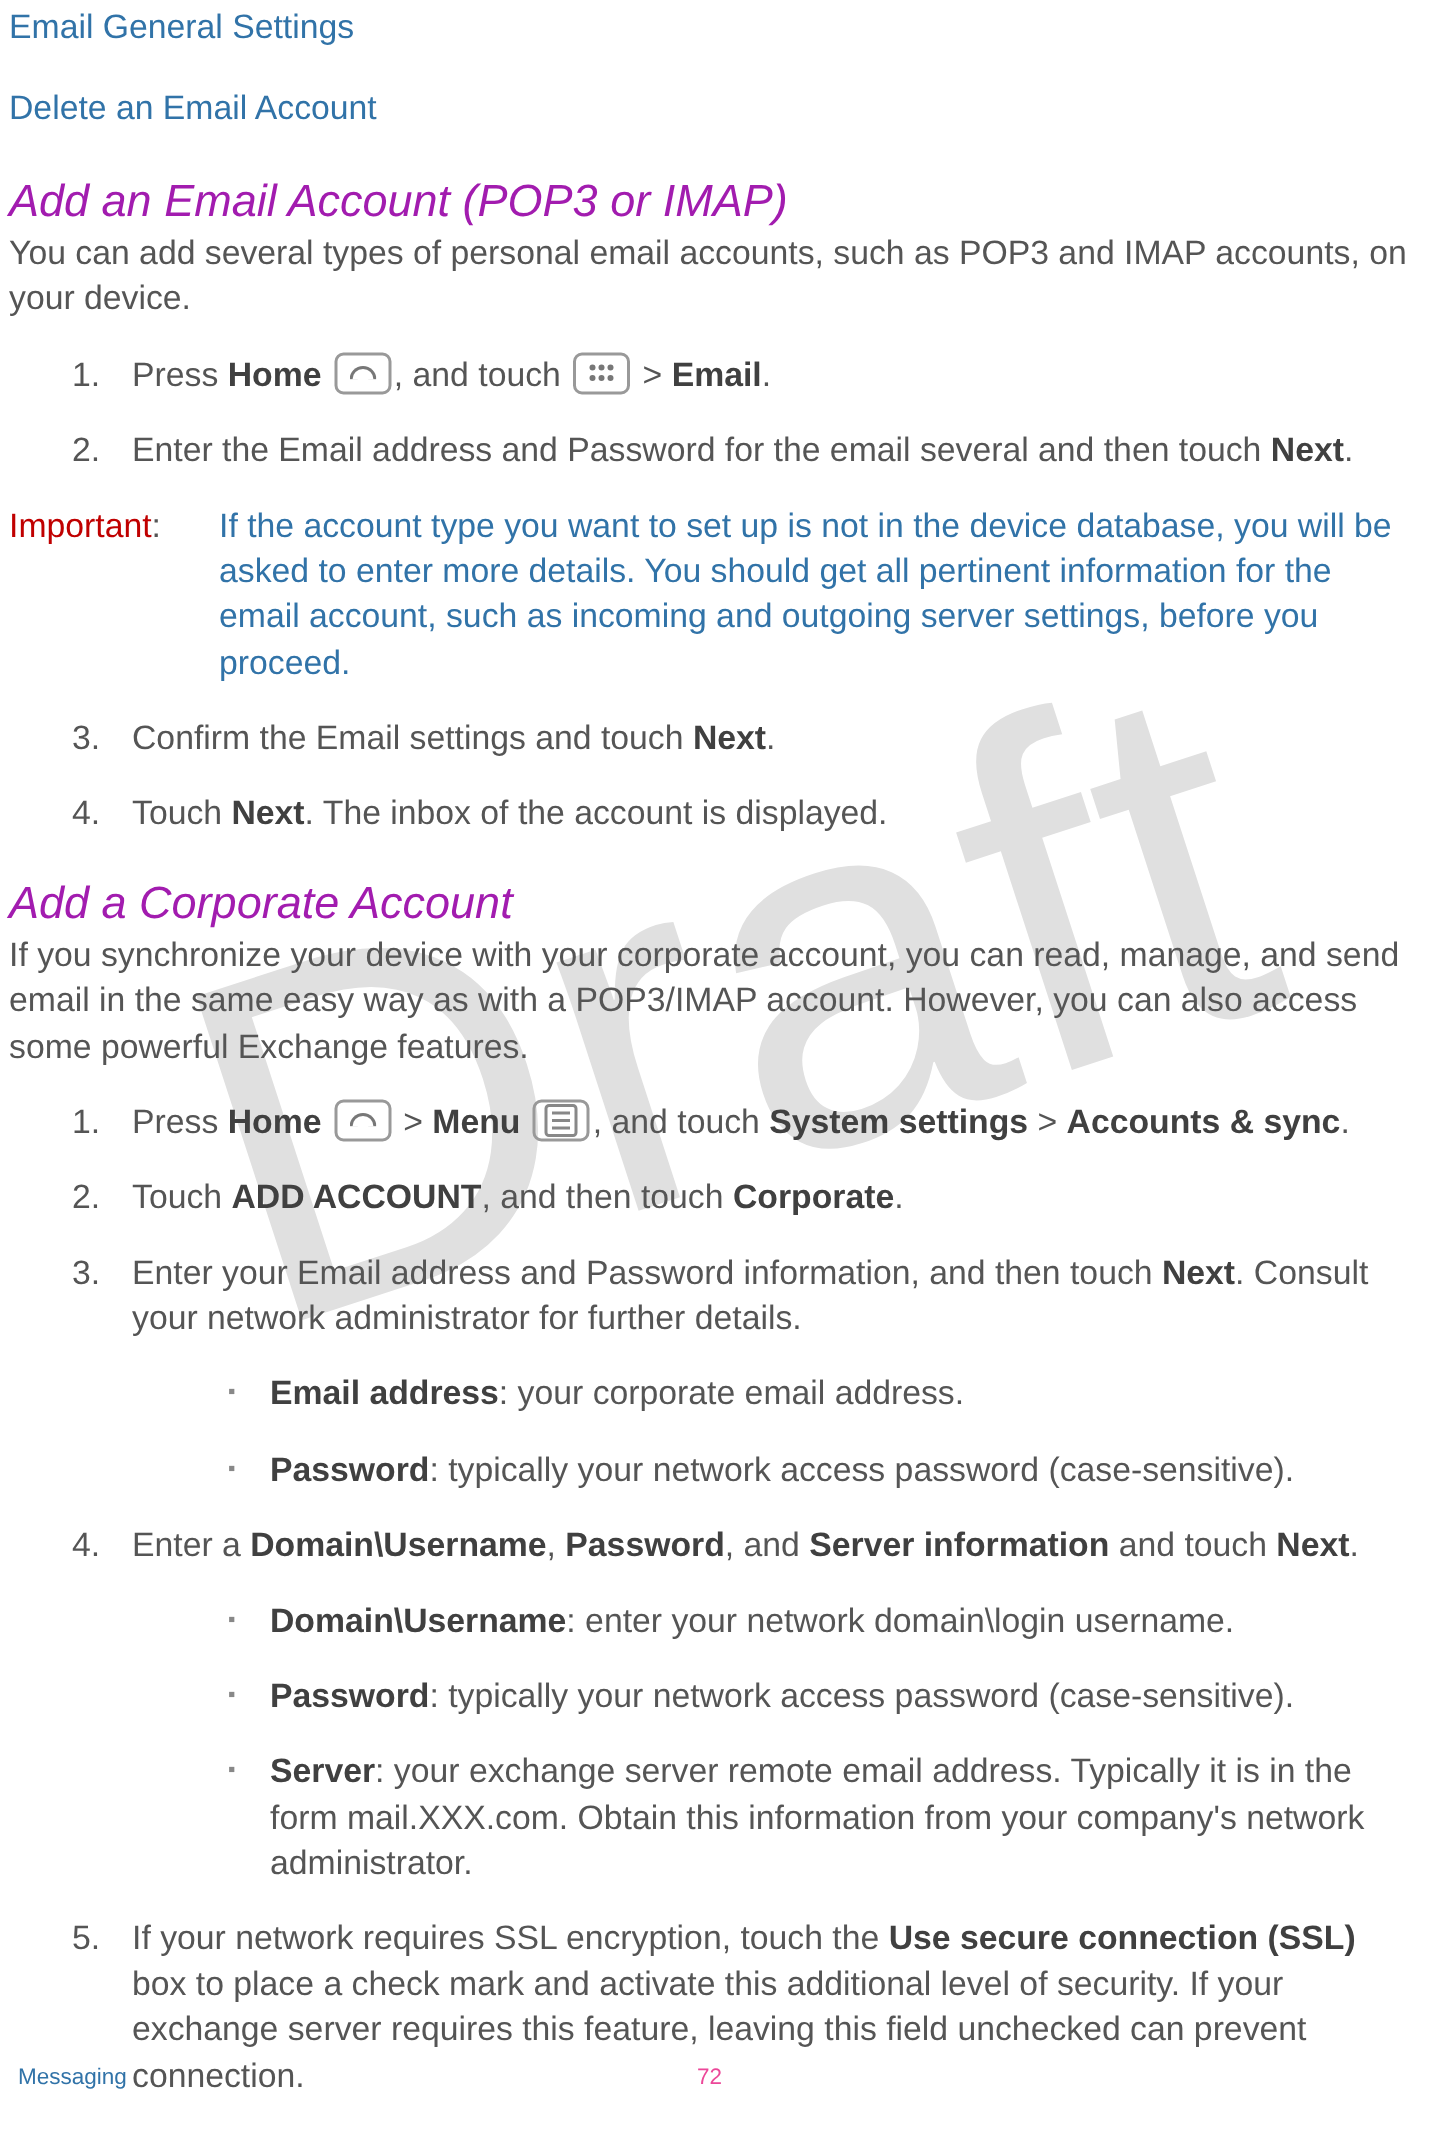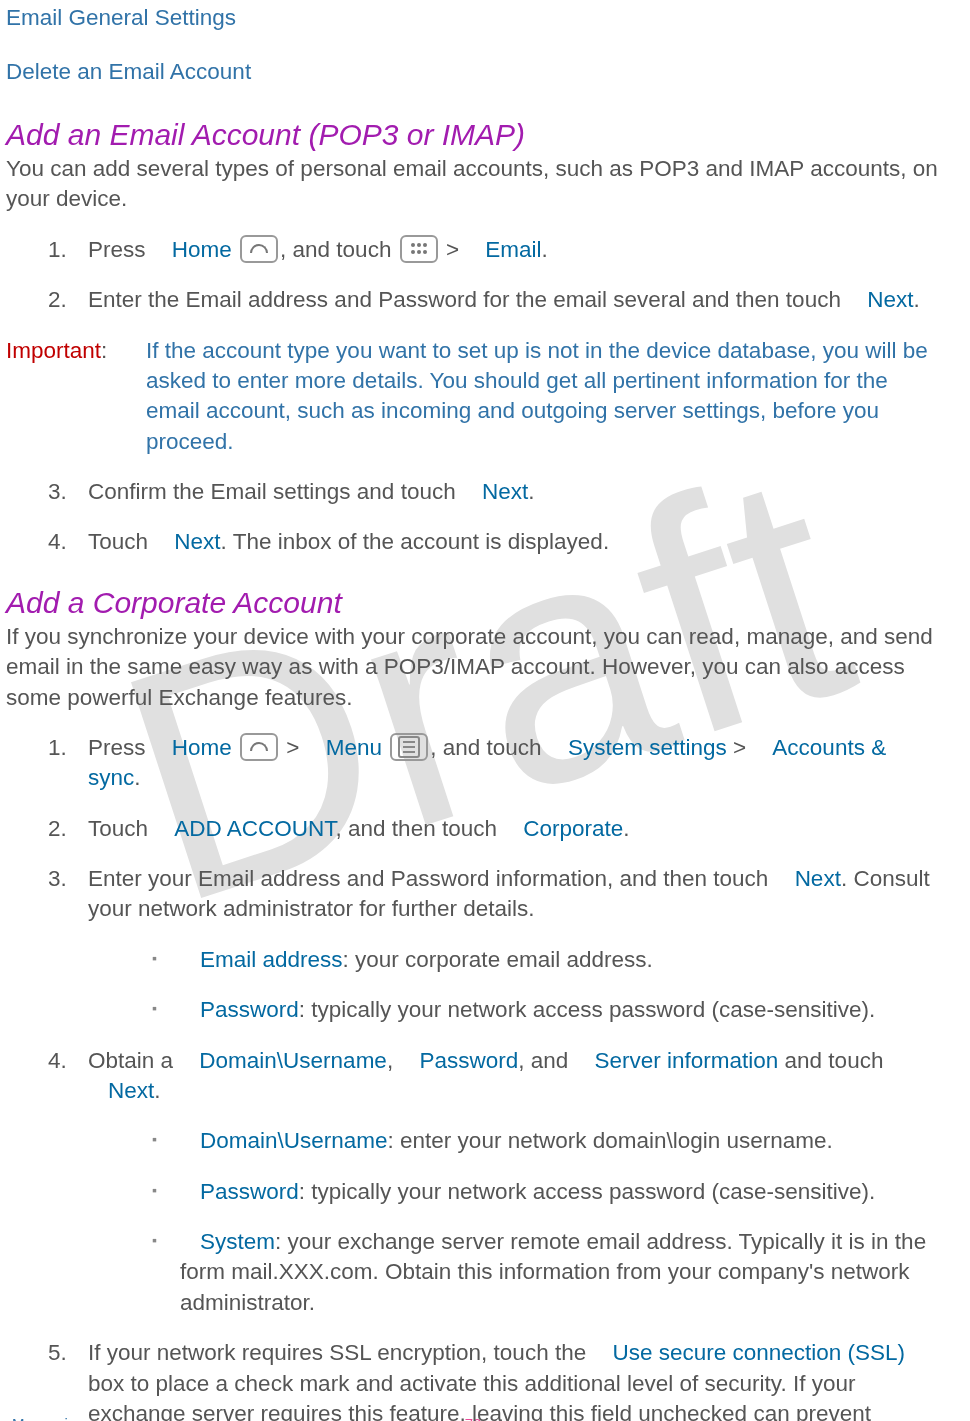--- a/index.html
+++ b/index.html
@@ -65,21 +65,21 @@
     color: #555;
     margin: 20px 0;
     padding-left: 40px;
   }
   ol.steps > li::before {
     content: counter(step) ".";
     position: absolute;
     left: 0;
     top: 0;
   }
-  strong { font-weight: 400; color: #0369a1; margin-left: 20px; }
+  strong { font-weight: 700; color: #404040; }
   .important-block {
     display: flex;
     font-size: 22.5px;
     line-height: 1.35;
     margin: 20px 0 20px 0;
   }
   .important-label {
     color: #c00000;
     font-weight: 400;
     width: 140px;
@@ -235,25 +235,25 @@
         <span>Touch </span><strong>ADD ACCOUNT</strong><span>, and then touch </span><strong>Corporate</strong><span>.</span>
       </li>
       <li>
         <span>Enter your Email address and Password information, and then touch </span><strong>Next</strong><span>. Consult your network administrator for further details.</span>
         <ul class="sub">
           <li><strong>Email address</strong><span>: your corporate email address.</span></li>
           <li><strong>Password</strong><span>: typically your network access password (case-sensitive).</span></li>
         </ul>
       </li>
       <li>
-        <span>Obtain a </span><strong>Domain\Username</strong><span>, </span><strong>Password</strong><span>, and </span><strong>Server information</strong><span> and touch </span><strong>Next</strong><span>.</span>
+        <span>Enter a </span><strong>Domain\Username</strong><span>, </span><strong>Password</strong><span>, and </span><strong>Server information</strong><span> and touch </span><strong>Next</strong><span>.</span>
         <ul class="sub">
           <li><strong>Domain\Username</strong><span>: enter your network domain\login username.</span></li>
           <li><strong>Password</strong><span>: typically your network access password (case-sensitive).</span></li>
-          <li><strong>System</strong><span>: your exchange server remote email address. Typically it is in the form mail.XXX.com. Obtain this information from your company's network administrator.</span></li>
+          <li><strong>Server</strong><span>: your exchange server remote email address. Typically it is in the form mail.XXX.com. Obtain this information from your company's network administrator.</span></li>
         </ul>
       </li>
       <li>
         <span>If your network requires SSL encryption, touch the </span><strong>Use secure connection (SSL)</strong><span> box to place a check mark and activate this additional level of security. If your exchange server requires this feature, leaving this field unchecked can prevent connection.</span>
       </li>
     </ol>
   </div>
 
   <div class="footer">
     <span>Messaging</span>

